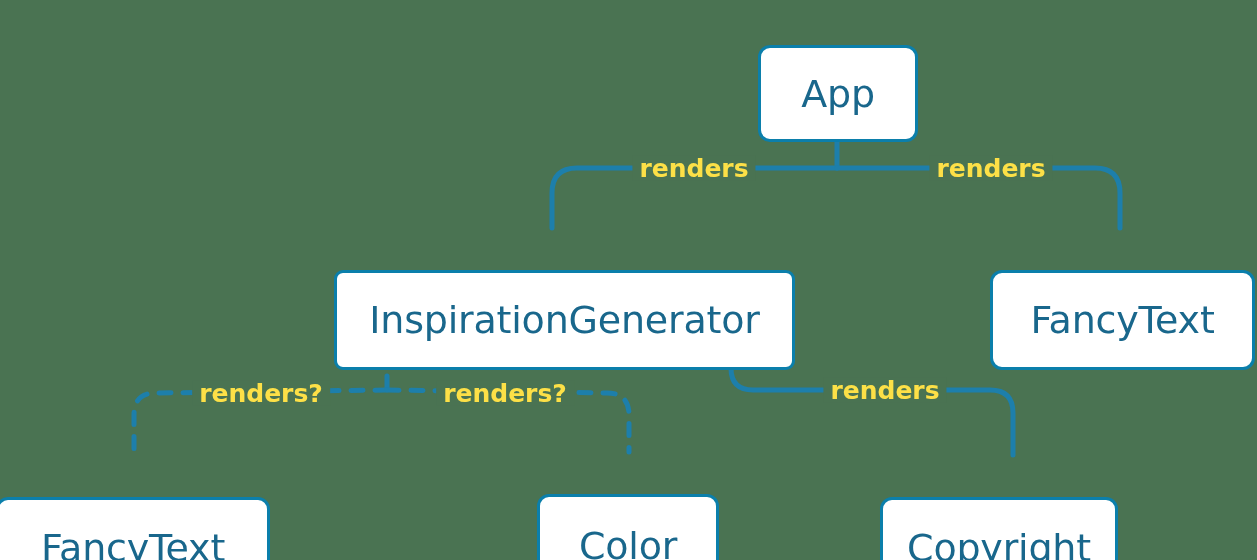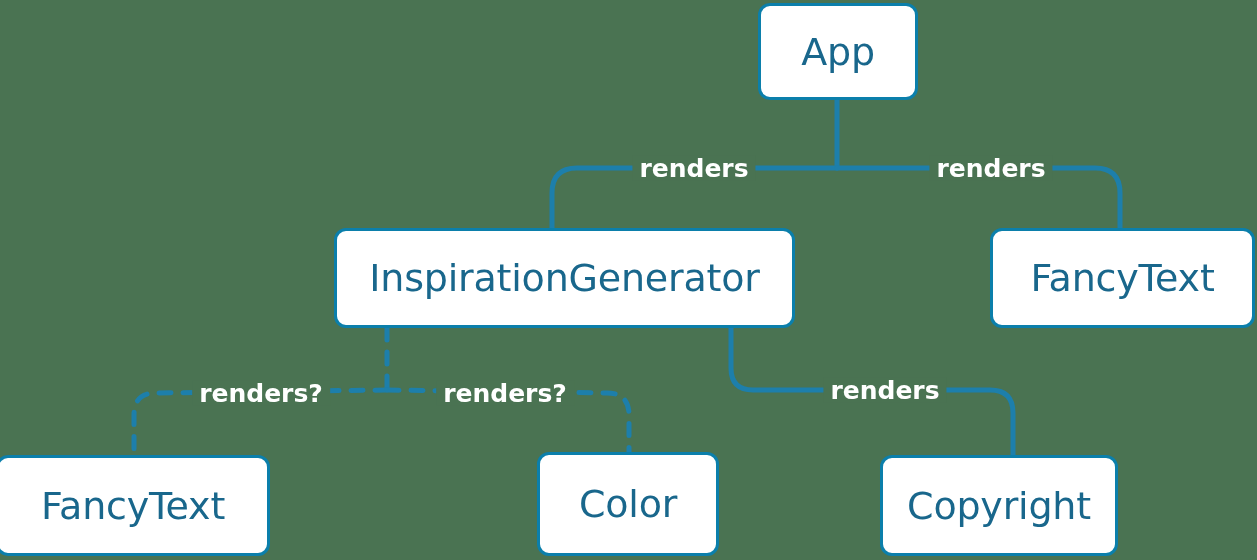--- a/index.html
+++ b/index.html
@@ -30,24 +30,25 @@
     border-radius: 12px;
     display: flex;
     align-items: center;
     justify-content: center;
     color: #19678c;
     font-size: 38px;
     font-weight: 400;
     letter-spacing: -0.2px;
     white-space: nowrap;
     z-index: 3;
+    margin-top: 42px;
   }
   .edge-label {
     position: absolute;
-    color: #ffffff;
+    color: #fde047;
     font-size: 25px;
     font-weight: 600;
     white-space: nowrap;
     z-index: 2;
     background: #4a7352;
     padding: 0 7px;
     line-height: 1;
     transform: translate(-50%, -50%);
   }
 </style>
@@ -78,21 +79,21 @@
   <div class="edge-label" style="left:991px; top:168px;">renders</div>
 
   <div class="edge-label" style="left:261px; top:393px;">renders?</div>
 
   <div class="edge-label" style="left:505px; top:393px;">renders?</div>
 
   <div class="edge-label" style="left:885px; top:390px;">renders</div>
 
   <div class="node" style="left:758px; top:3px; width:160px; height:97px;">App</div>
 
-  <div class="node" style="left:334px; top:228px; width:461px; height:100px;">InspirationGenerator</div>
+  <div class="node" style="left:334px; top:228px; width:461px; height:100px;border-radius:9px;">InspirationGenerator</div>
 
   <div class="node" style="left:990px; top:228px; width:265px; height:100px;">FancyText</div>
 
   <div class="node" style="left:-4px; top:455px; width:274px; height:101px;">FancyText</div>
 
   <div class="node" style="left:537px; top:452px; width:182px; height:104px;text-align:center;">Color</div>
 
   <div class="node" style="left:880px; top:455px; width:238px; height:101px;">Copyright</div>
 
 </div>

